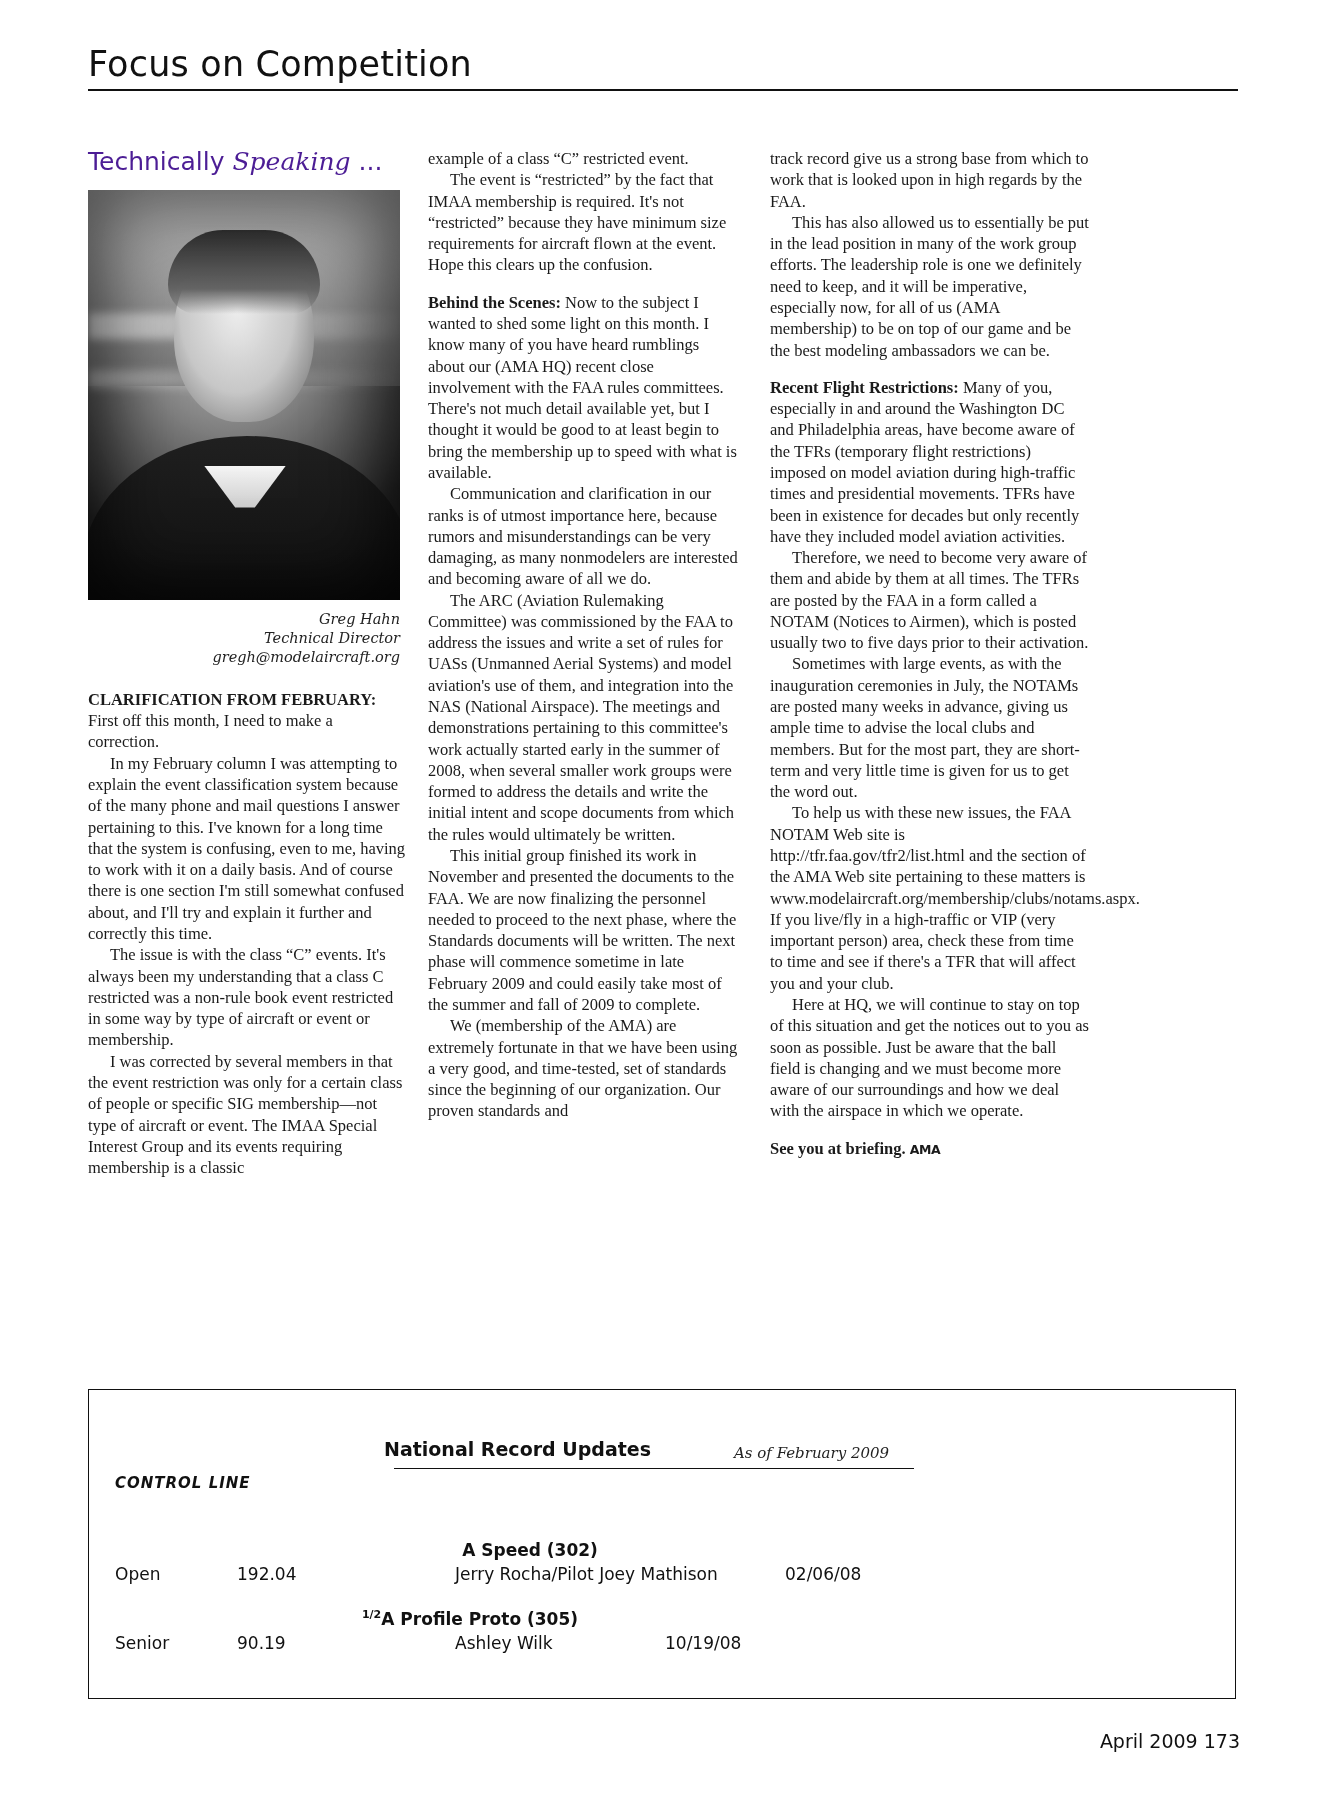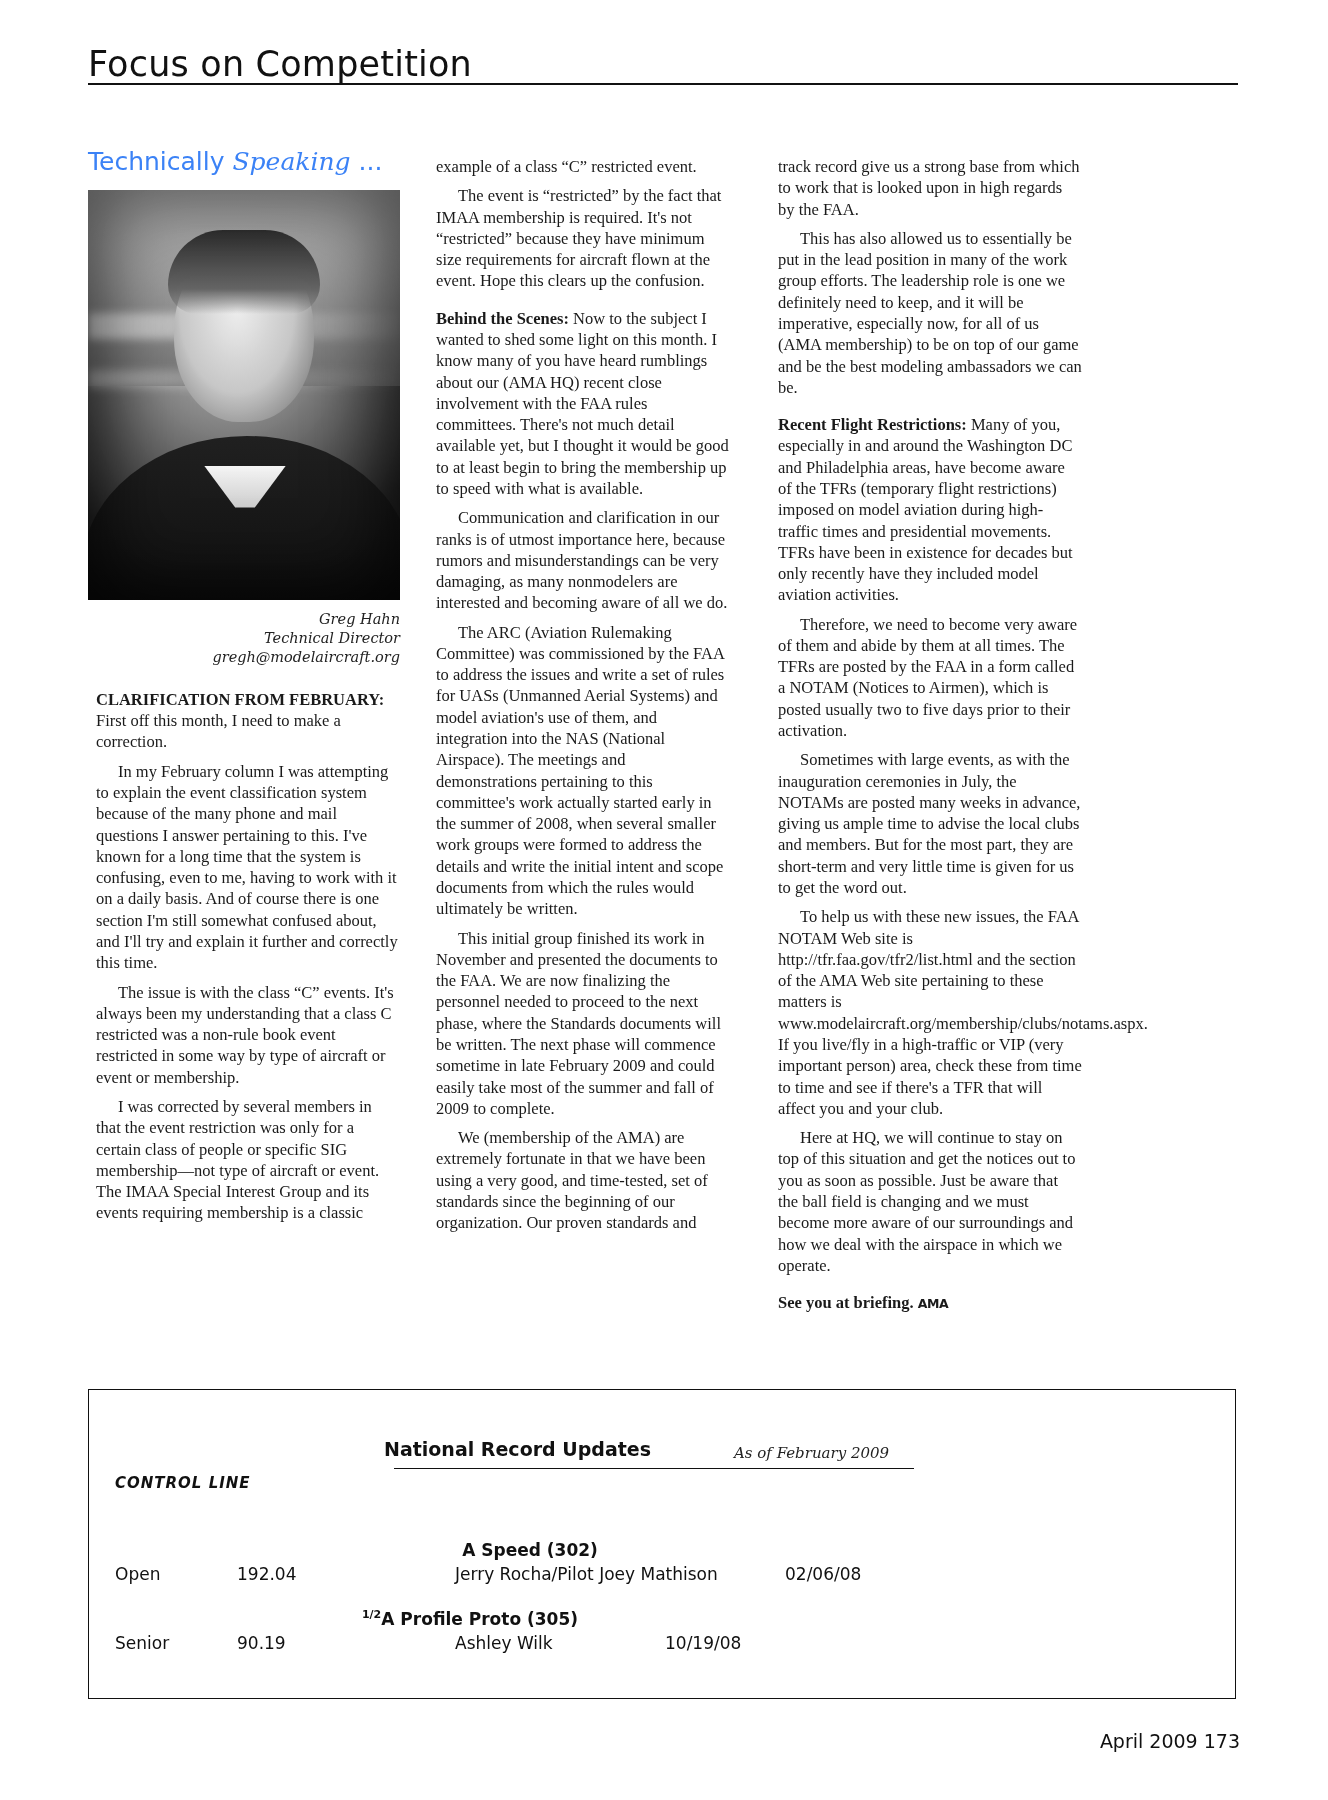--- a/index.html
+++ b/index.html
@@ -28,51 +28,51 @@
     top: 46px;
     width: 1150px;
   }
   .masthead-title {
     font-family: "DejaVu Sans", sans-serif;
     font-weight: 400;
     font-size: 35px;
     letter-spacing: 0.2px;
     color: #111;
     line-height: 1.05;
-    padding-bottom: 0;
+    padding-bottom: 6px;
   }
   .masthead-rule {
     border-bottom: 2px solid #111;
     width: 1150px;
   }
 
   
   .col {
     position: absolute;
     top: 148px;
     font-size: 16.5px;
     line-height: 1.29;
     text-align: left;
   }
   .col p {
-    margin: 8px;
+    margin: 0;
     text-indent: 22px;
   }
   .col p.noindent {
     text-indent: 0;
   }
   .col1 { left: 88px;  width: 318px; }
   .col2 { left: 428px; width: 310px; }
   .col3 { left: 770px; width: 320px; }
 
   .kicker {
     font-family: "DejaVu Sans", sans-serif;
     font-size: 25px;
     font-weight: 400;
-    color: #3b82f6;
+    color: #4c1d95;
     margin: 0 0 14px 0;
     line-height: 1.1;
   }
   .kicker .ital {
     font-family: "DejaVu Serif", serif;
     font-style: italic;
   }
 
   .photo {
     width: 312px;

